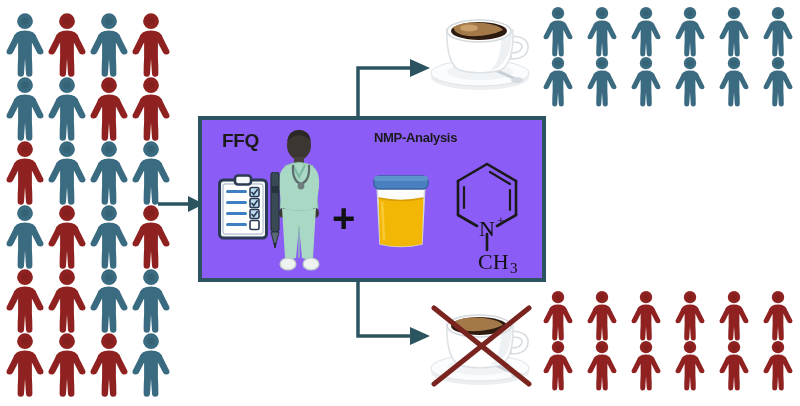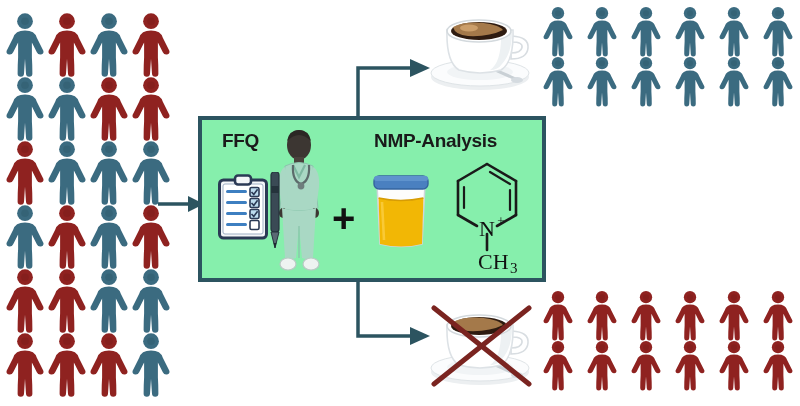--- a/index.html
+++ b/index.html
@@ -36,32 +36,32 @@
   }
   .person { width: 100%; height: 100%; display: block; }
   .person svg { width: 100%; height: 100%; display: block; overflow: visible; }
 
   
   #study-box {
     position: absolute;
     left: 198px; top: 116px;
     width: 348px; height: 166px;
     border: 4px solid #2c5460;
-    background: #86efac;
+    background: #8b5cf6;
     box-sizing: border-box;
   }
   .box-label {
     position: absolute;
     font-weight: bold;
     color: #1a1a1a;
     letter-spacing: -0.3px;
     white-space: nowrap;
   }
   #ffq-label { left: 20px; top: 10px; font-size: 19px; }
-  #nmp-label { left: 172px; top: 10px; font-size: 19px; }
+  #nmp-label { left: 172px; top: 10px; font-size: 13px; }
   #plus-sign {
     position: absolute;
     left: 130px; top: 78px;
     font-size: 40px; font-weight: bold;
     color: #111111; line-height: 1;
   }
 
   #clipboard-icon { position: absolute; left: 16px; top: 54px; width: 50px; height: 66px; }
   #nurse-icon     { position: absolute; left: 66px; top: 8px;  width: 62px; height: 152px; }
   #pen-icon       { position: absolute; left: 66px; top: 52px; width: 14px; height: 78px; }

